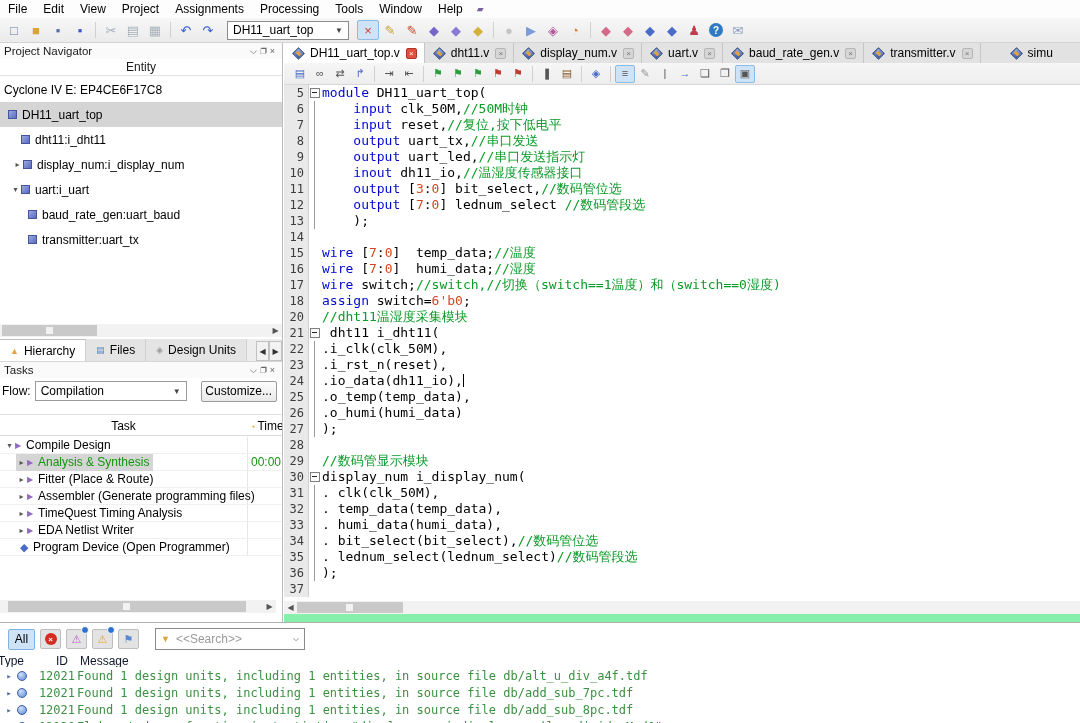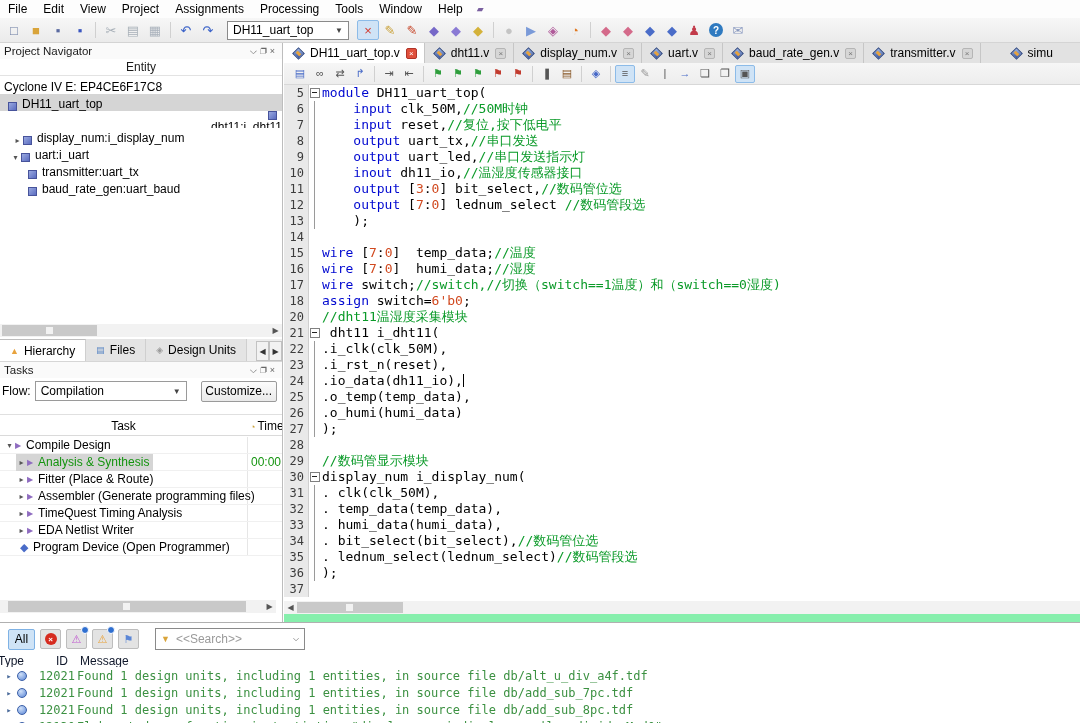--- a/index.html
+++ b/index.html
@@ -24,21 +24,21 @@
     padding:0 5px;margin:0 8px;white-space:nowrap;overflow:hidden}
   .tb-combo .chev{margin-left:auto;color:#444;font-size:8px}
 
   
   #left{position:absolute;left:0;top:43px;width:283px;bottom:101px;background:#fff;border-right:1px solid #bdbdbd}
   .panel-title{height:16px;display:flex;align-items:center;padding:0 4px;font-size:11.5px;color:#1a1a1a;background:#fafafa}
   .panel-title .mini{margin-left:auto;color:#666;font-size:9px;letter-spacing:3px}
   #pn-header{position:absolute;left:0;top:16px;right:0;height:17px;border-bottom:1px solid #e3e3e3;
     display:flex;align-items:center;justify-content:center;color:#1a1a1a}
   #pn-tree{position:absolute;left:0;top:34px;right:0}
-  .pn-row{height:17px;display:flex;align-items:flex-end;white-space:nowrap;overflow:hidden}
+  .pn-row{height:25px;display:flex;align-items:center;white-space:nowrap;overflow:hidden}
   .pn-row.sel{background:#d5d5d5}
   .arrow{width:11px;flex:none;font-size:8px;color:#555;text-align:center}
   .eicon{width:9px;height:9px;flex:none;background:linear-gradient(135deg,#9aa9e0,#5a6cc0);border:1px solid #47539b;margin-right:5px}
   .hscroll{position:absolute;height:13px;background:#f2f2f2;display:flex;align-items:center}
   .hthumb{height:11px;background:#c9c9c9;position:relative}
   .hthumb::after{content:'';position:absolute;left:50%;top:2px;width:7px;height:7px;margin-left:-4px;background:#f2f2f2}
   .harrow{width:13px;height:13px;color:#555;font-size:8px;display:flex;align-items:center;justify-content:center}
   #pn-hscroll{left:0;right:0;top:281px}
   
   #navtabs{position:absolute;left:0;top:296px;right:0;height:23px;display:flex;align-items:flex-end;background:#ededed;border-bottom:1px solid #d6d6d6}
@@ -240,41 +240,41 @@
       <span>Entity</span>
     </div>
     <div id="pn-tree">
         <div class="pn-row" style="padding-left: 4px;">
           <span>Cyclone IV E: EP4CE6F17C8</span>
         </div>
         <div class="pn-row sel" style="padding-left: 8px;">
           <span class="eicon"></span>
           <span>DH11_uart_top</span>
         </div>
-        <div class="pn-row" style="padding-left: 21px; flex-direction: column;">
+        <div class="pn-row" style="padding-left: 21px;">
           <span class="eicon"></span>
           <span>dht11:i_dht11</span>
         </div>
         <div class="pn-row" style="padding-left: 12px;">
           <span class="arrow">▸</span>
           <span class="eicon"></span>
           <span>display_num:i_display_num</span>
         </div>
         <div class="pn-row" style="padding-left: 10px;">
           <span class="arrow">▾</span>
           <span class="eicon"></span>
           <span>uart:i_uart</span>
         </div>
         <div class="pn-row" style="padding-left: 28px;">
           <span class="eicon"></span>
-          <span>transmitter:uart_tx</span>
+          <span>baud_rate_gen:uart_baud</span>
         </div>
         <div class="pn-row" style="padding-left: 28px;">
           <span class="eicon"></span>
-          <span>baud_rate_gen:uart_baud</span>
+          <span>transmitter:uart_tx</span>
         </div>
       </div>
     <div id="pn-hscroll" class="hscroll">
       <div class="hthumb" style="width:95px;margin-left:2px"></div>
       <div class="harrow" style="margin-left:auto">▶</div>
     </div>
     <div id="navtabs">
       <div class="ntab active">
         <span class="ticon" style="color:#e8a33d">▲</span>
         <span>Hierarchy</span>

